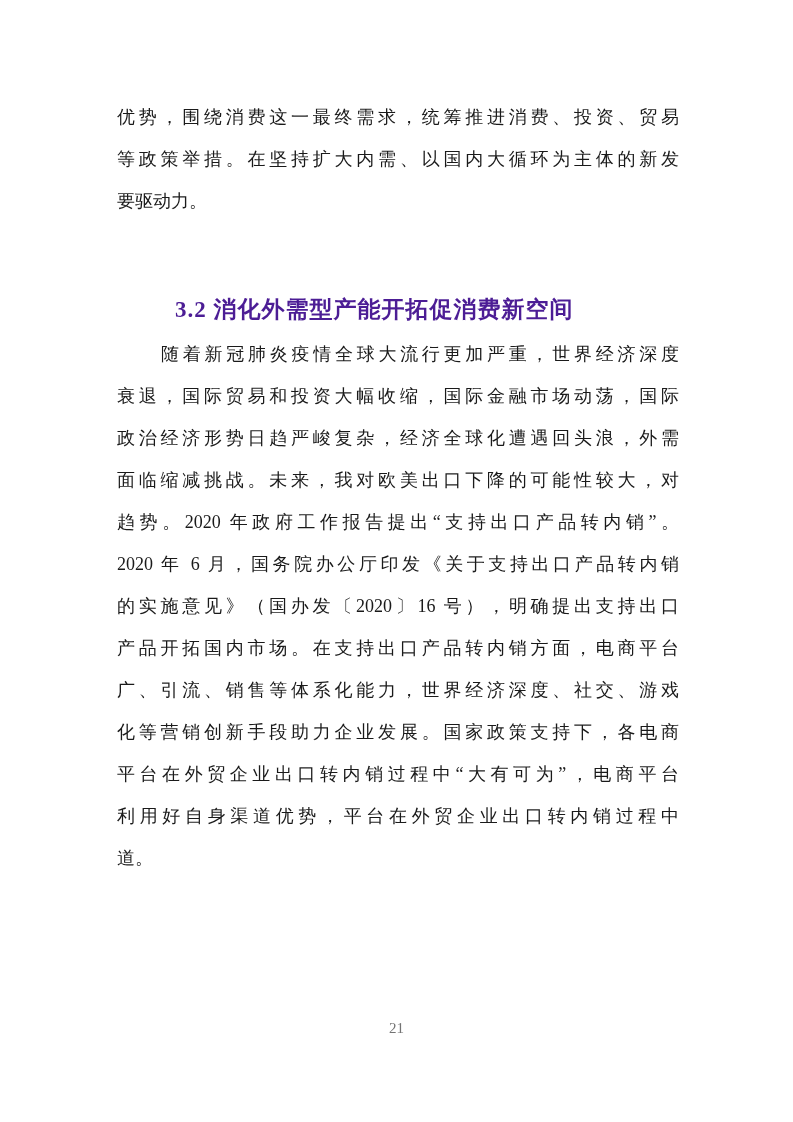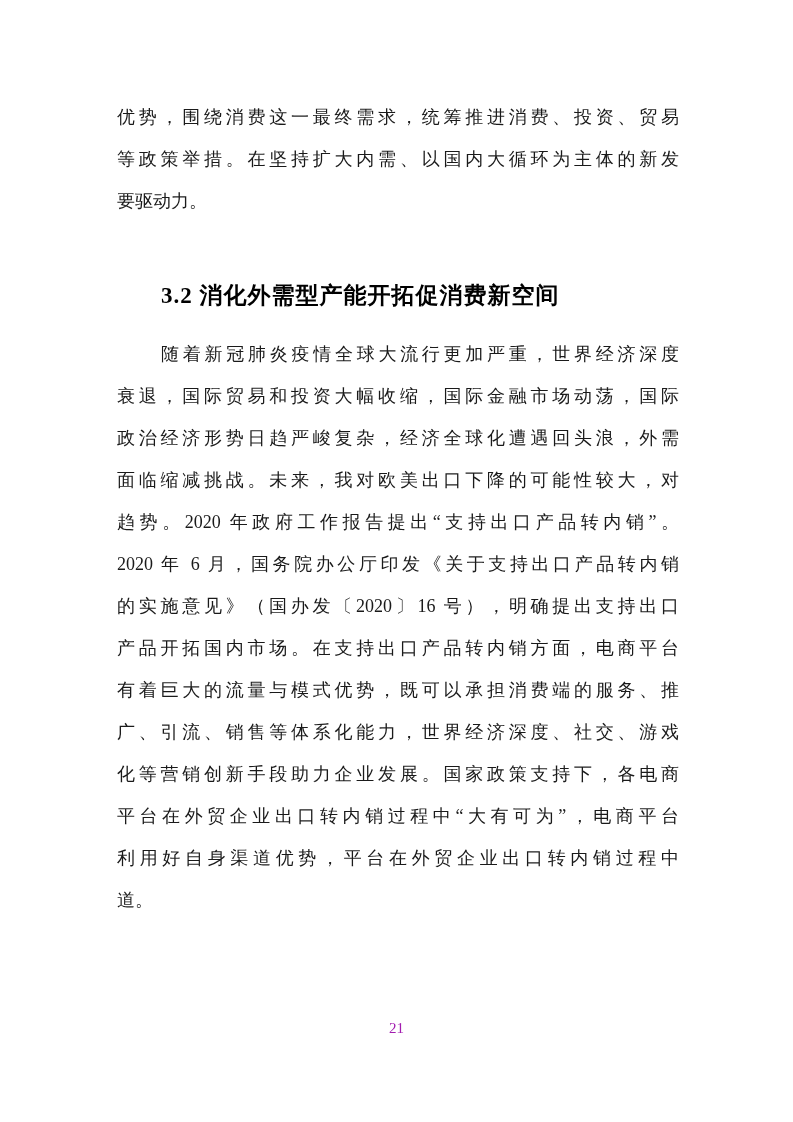--- a/index.html
+++ b/index.html
@@ -37,36 +37,36 @@
   .line.last {
     text-align-last: left;
   }
   .section-heading {
     position: absolute;
     left: 117px;
     top: 276px;
     width: 562px;
     box-sizing: border-box;
     padding-left: 44px;
-    margin: 0;
+    margin: 14px;
     font-size: 23px;
     font-weight: bold;
     line-height: 40px;
-    color: #000000;
+    color: #4c1d95;
     letter-spacing: 1px;
   }
   .page-number {
     position: absolute;
     top: 1018px;
     left: 0;
     width: 100%;
     text-align: center;
     font-size: 15px;
     line-height: 20px;
-    color: #a21caf;
+    color: #737373;
   }
 </style>
 </head>
 <body>
 
 <div class="page">
 
   <div class="para para-continuation">
       <div class="line">优势，围绕消费这一最终需求，统筹推进消费、投资、贸易</div>
       <div class="line">等政策举措。在坚持扩大内需、以国内大循环为主体的新发</div>
@@ -77,21 +77,20 @@
 
   <div class="para para-section">
       <div class="line indent">随着新冠肺炎疫情全球大流行更加严重，世界经济深度</div>
       <div class="line">衰退，国际贸易和投资大幅收缩，国际金融市场动荡，国际</div>
       <div class="line">政治经济形势日趋严峻复杂，经济全球化遭遇回头浪，外需</div>
       <div class="line">面临缩减挑战。未来，我对欧美出口下降的可能性较大，对</div>
       <div class="line">趋势。2020 年政府工作报告提出“支持出口产品转内销”。</div>
       <div class="line">2020 年 6 月，国务院办公厅印发《关于支持出口产品转内销</div>
       <div class="line">的实施意见》（国办发〔2020〕16 号），明确提出支持出口</div>
       <div class="line">产品开拓国内市场。在支持出口产品转内销方面，电商平台</div>
-      <div class="line">有着巨大的流量与模式优势，既可以承担消费端的服务、推</div>
       <div class="line">广、引流、销售等体系化能力，世界经济深度、社交、游戏</div>
       <div class="line">化等营销创新手段助力企业发展。国家政策支持下，各电商</div>
       <div class="line">平台在外贸企业出口转内销过程中“大有可为”，电商平台</div>
       <div class="line">利用好自身渠道优势，平台在外贸企业出口转内销过程中</div>
       <div class="line last">道。</div>
     </div>
 
   <div class="page-number">21</div>
 
 </div>

